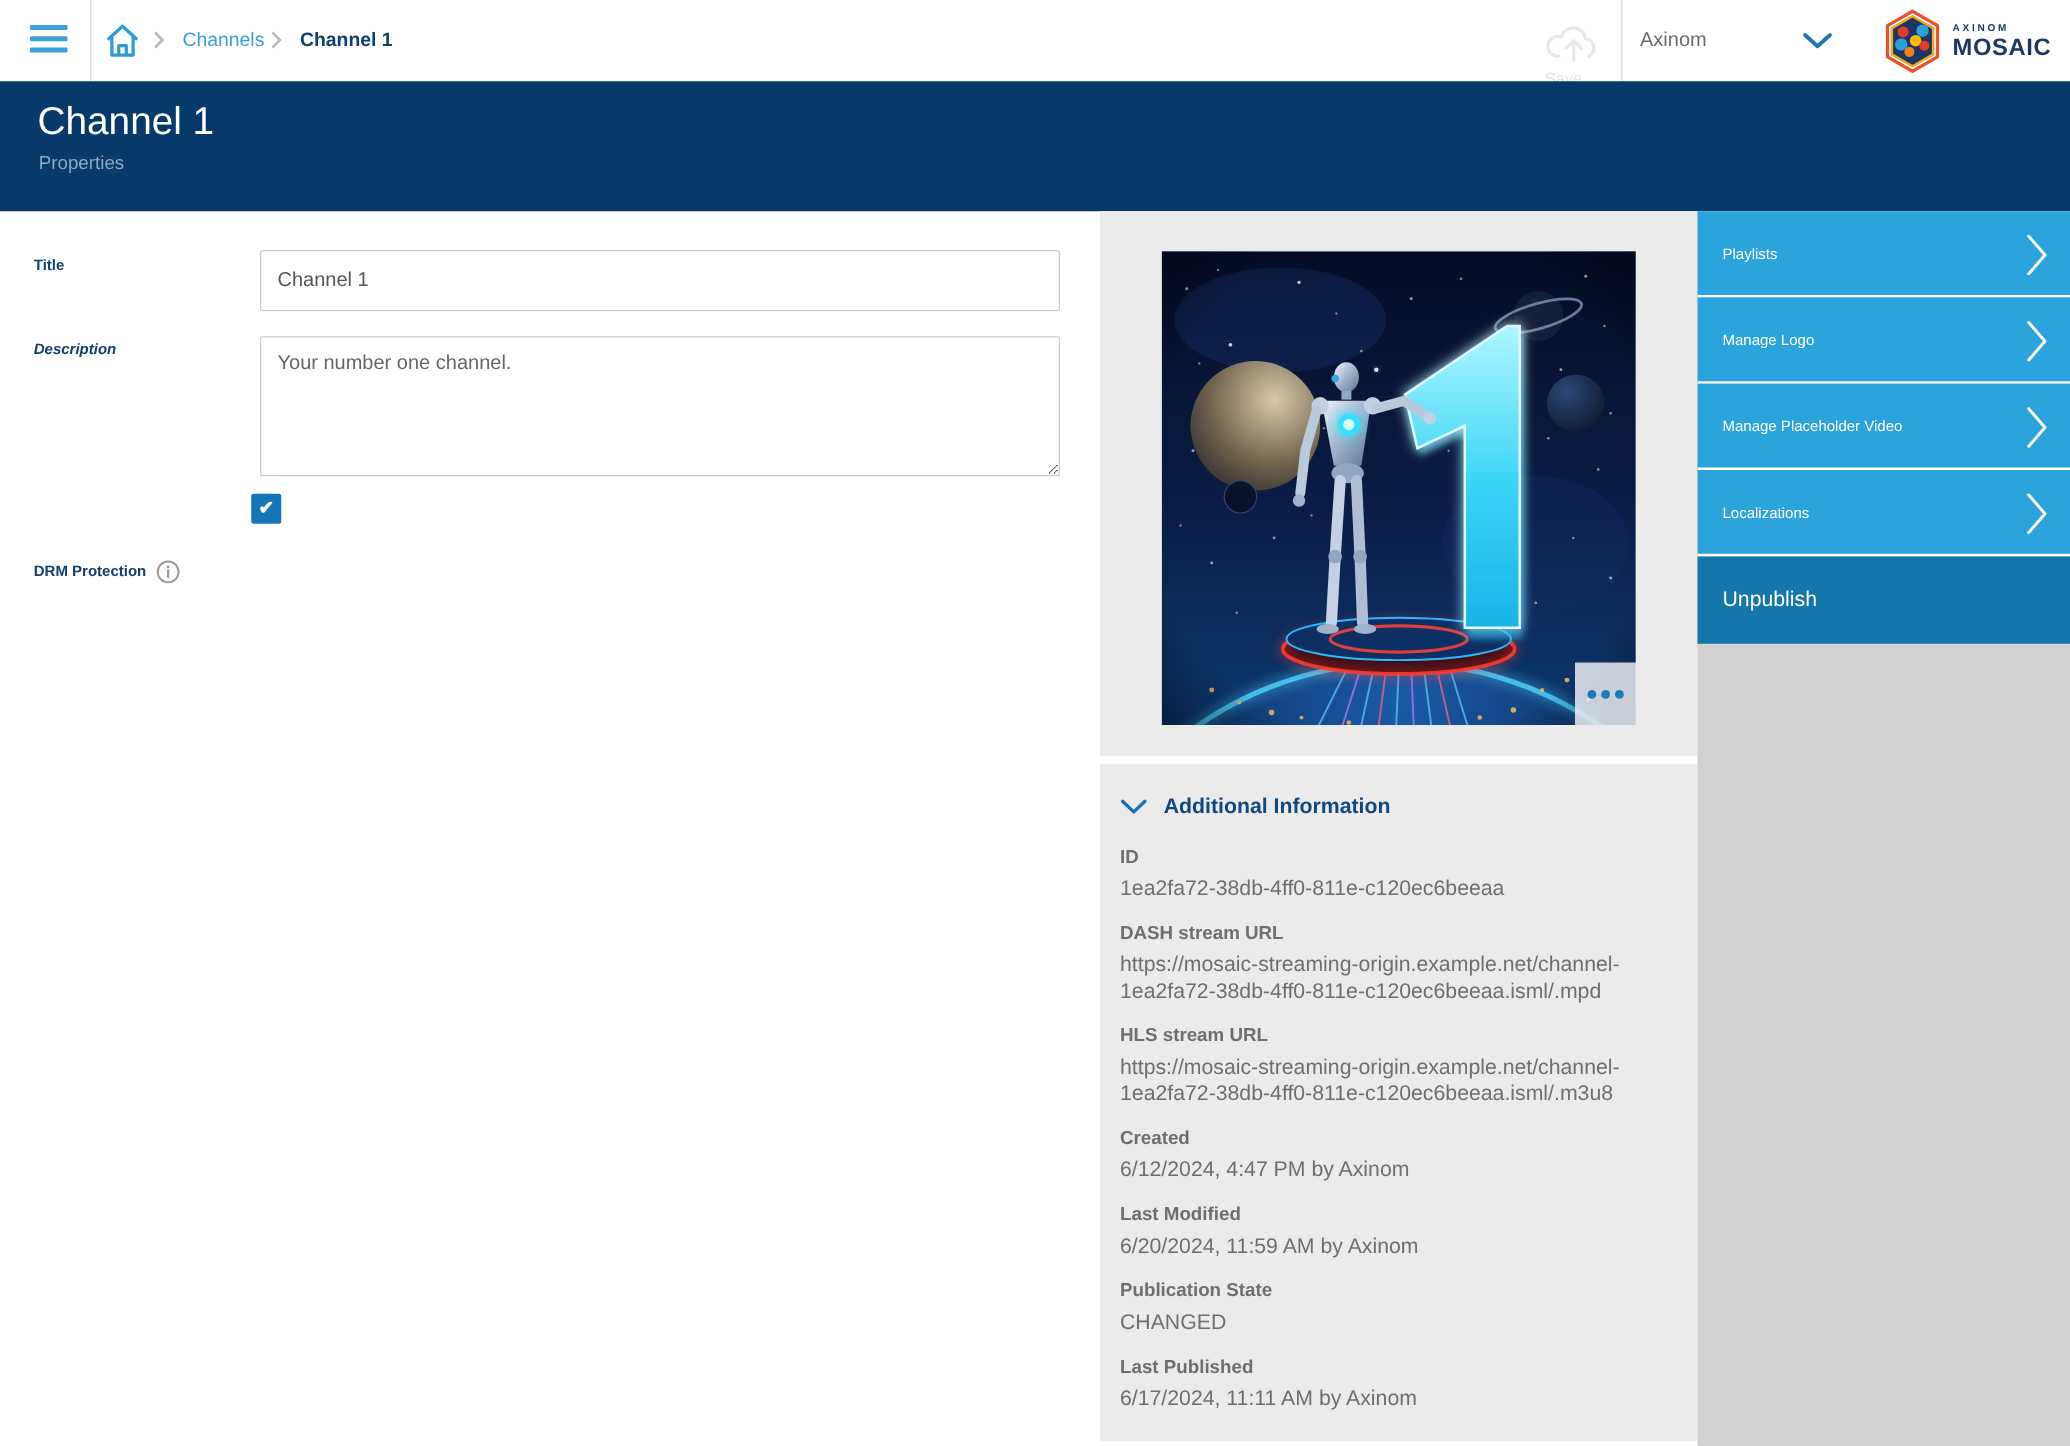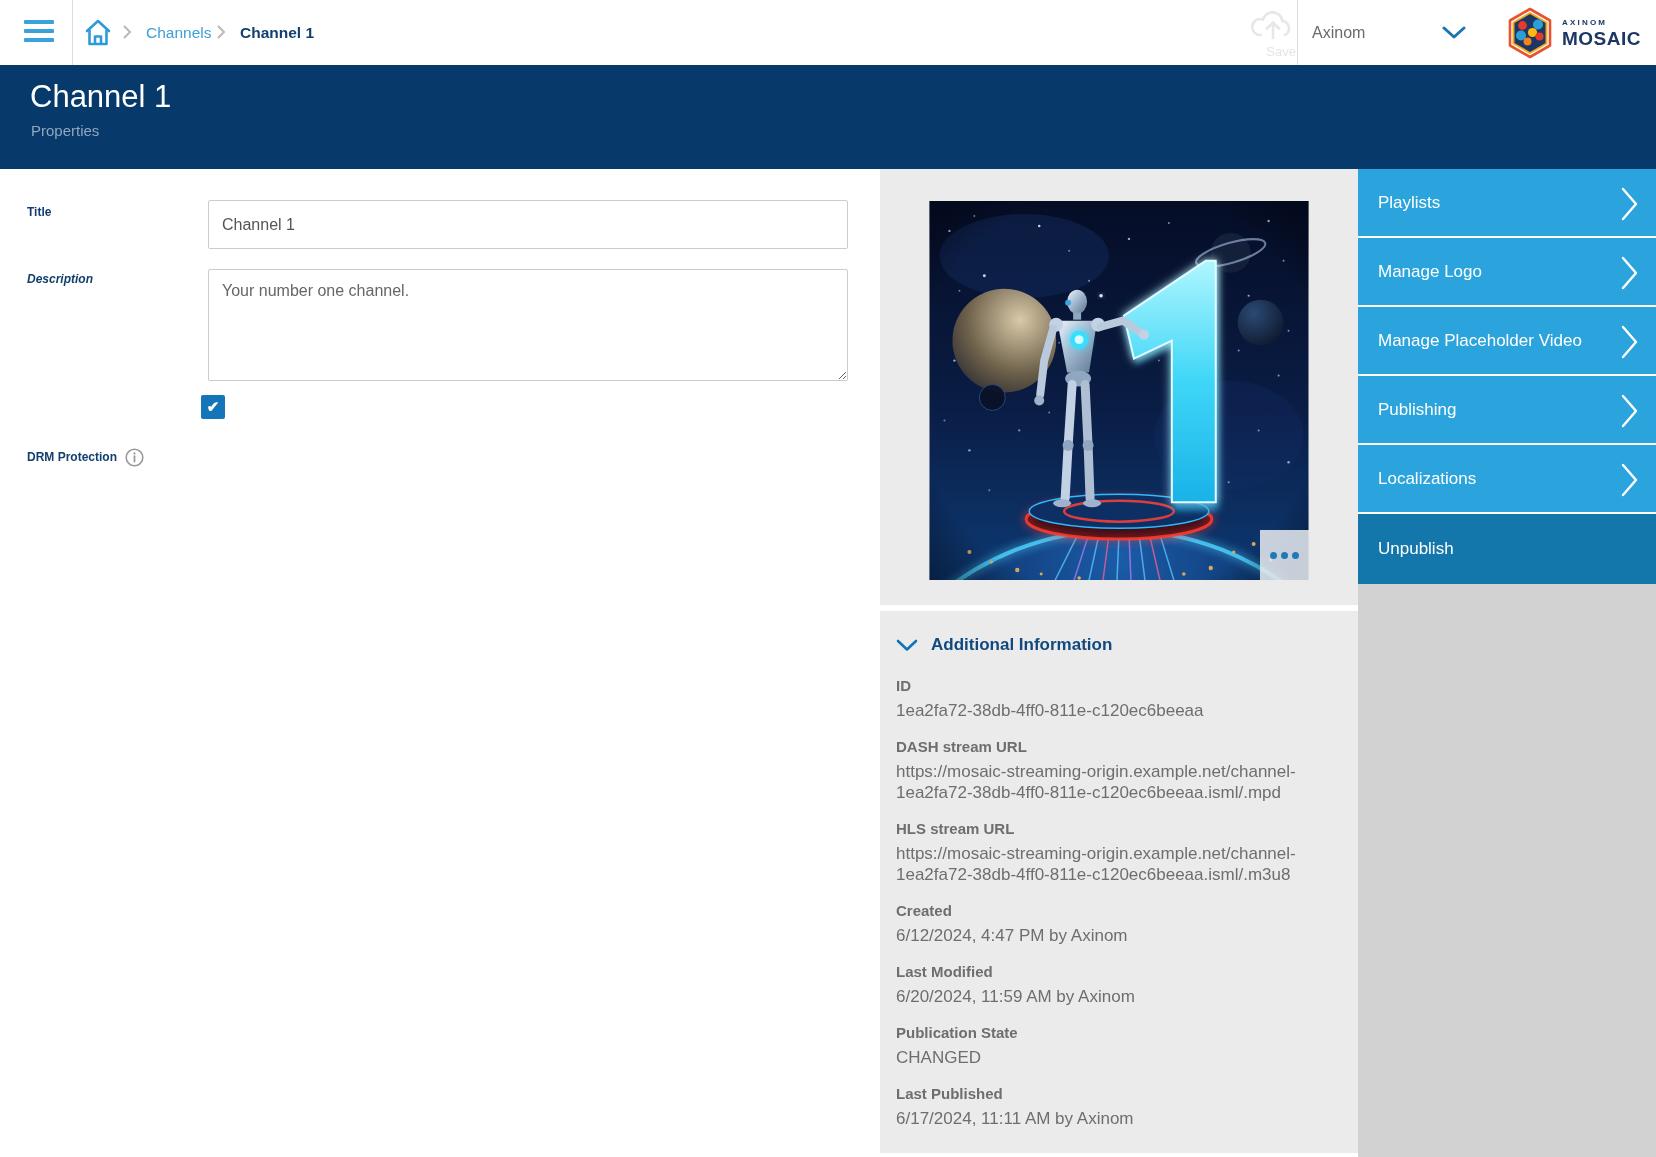--- a/index.html
+++ b/index.html
@@ -14,21 +14,21 @@
 
   
   .topbar { left:0; top:0; width:1656px; height:67px; background:#fff; }
   .hamburger { left:24px; top:20px; width:30px; height:25px; cursor:pointer; }
   .hamburger span { display:block; height:4px; background:#3aa1da; border-radius:1px; margin-bottom:5px; }
   .tb-divider { top:0; width:1px; height:65px; background:#dcdcdc; }
   .home-btn { left:84px; top:18px; width:28px; height:30px; }
   .crumb-sep { top:24px; }
   .crumb-link { top:0; height:65px; line-height:65px; font-size:15.5px; color:#3d9fd6; cursor:pointer; }
   .crumb-current { top:0; height:65px; line-height:65px; font-size:15.5px; color:#123f6d; font-weight:bold; }
-  .save-btn { left:1236px; top:8px; width:60px; height:52px; text-align:right; }
+  .save-btn { left:1236px; top:18px; width:60px; height:52px; text-align:left; }
   .save-label { font-size:13px; color:#e4e4e4; margin-top:-2px; }
   .tenant { left:1312px; top:0; width:168px; height:65px; display:flex; align-items:center; cursor:pointer; }
   .tenant-value { font-size:16px; color:#6b6b6b; }
   .tenant-chevron { position:absolute; right:14px; top:26px; }
   .logo { left:1505px; top:7px; width:145px; height:52px; display:flex; align-items:center; }
   .logo-text { margin-left:7px; color:#1d3765; line-height:1; }
   .logo-line1 { font-size:8px; font-weight:bold; letter-spacing:2.2px; margin-bottom:2px; }
   .logo-line2 { font-size:19px; font-weight:bold; letter-spacing:0.5px; }
 
   
@@ -70,21 +70,21 @@
   .ai-title { color:#11487e; font-size:17px; font-weight:bold; }
   .ai-fields { margin-top:22px; width:442px; }
   .field { margin-bottom:17px; }
   .field-label { color:#6e6e6e; font-size:15px; font-weight:bold; margin-bottom:6px; }
   .field-value { color:#6e6e6e; font-size:17px; line-height:21px; }
 
   
   .rail { left:1358px; top:169px; width:298px; height:988px; background:#d2d2d2; }
   .action-btn {
     position:relative; width:298px; height:69px; background:#2ba3dc; border-bottom:2px solid #ffffff;
-    display:flex; align-items:center; color:#ffffff; font-size:17px; padding-left:20px; cursor:pointer;
+    display:flex; align-items:center; color:#ffffff; font-size:12px; padding-left:20px; cursor:pointer;
   }
   .action-btn .chev { position:absolute; right:17px; top:18px; }
   .unpublish-btn {
     width:298px; height:70px; background:#1377ab;
     display:flex; align-items:center; color:#ffffff; font-size:17px; padding-left:20px; cursor:pointer;
   }
 </style>
 </head>
 <body>
 
@@ -398,28 +398,20 @@
   </div>
   <div class="action-btn">
     <span>Manage Placeholder Video</span>
     <span class="chev">
       <svg width="18" height="34" viewBox="0 0 18 34">
           <polyline points="2,2 15,17 2,32" fill="none" stroke="#ffffff" stroke-width="2.4" stroke-linecap="round" stroke-linejoin="round"></polyline>
         </svg>
     </span>
   </div>
   <div class="action-btn">
-    <span>Publishing</span>
-    <span class="chev">
-      <svg width="18" height="34" viewBox="0 0 18 34">
-          <polyline points="2,2 15,17 2,32" fill="none" stroke="#ffffff" stroke-width="2.4" stroke-linecap="round" stroke-linejoin="round"></polyline>
-        </svg>
-    </span>
-  </div>
-  <div class="action-btn">
     <span>Localizations</span>
     <span class="chev">
       <svg width="18" height="34" viewBox="0 0 18 34">
           <polyline points="2,2 15,17 2,32" fill="none" stroke="#ffffff" stroke-width="2.4" stroke-linecap="round" stroke-linejoin="round"></polyline>
         </svg>
     </span>
   </div>
   <div class="unpublish-btn">
     <span>Unpublish</span>
   </div>

